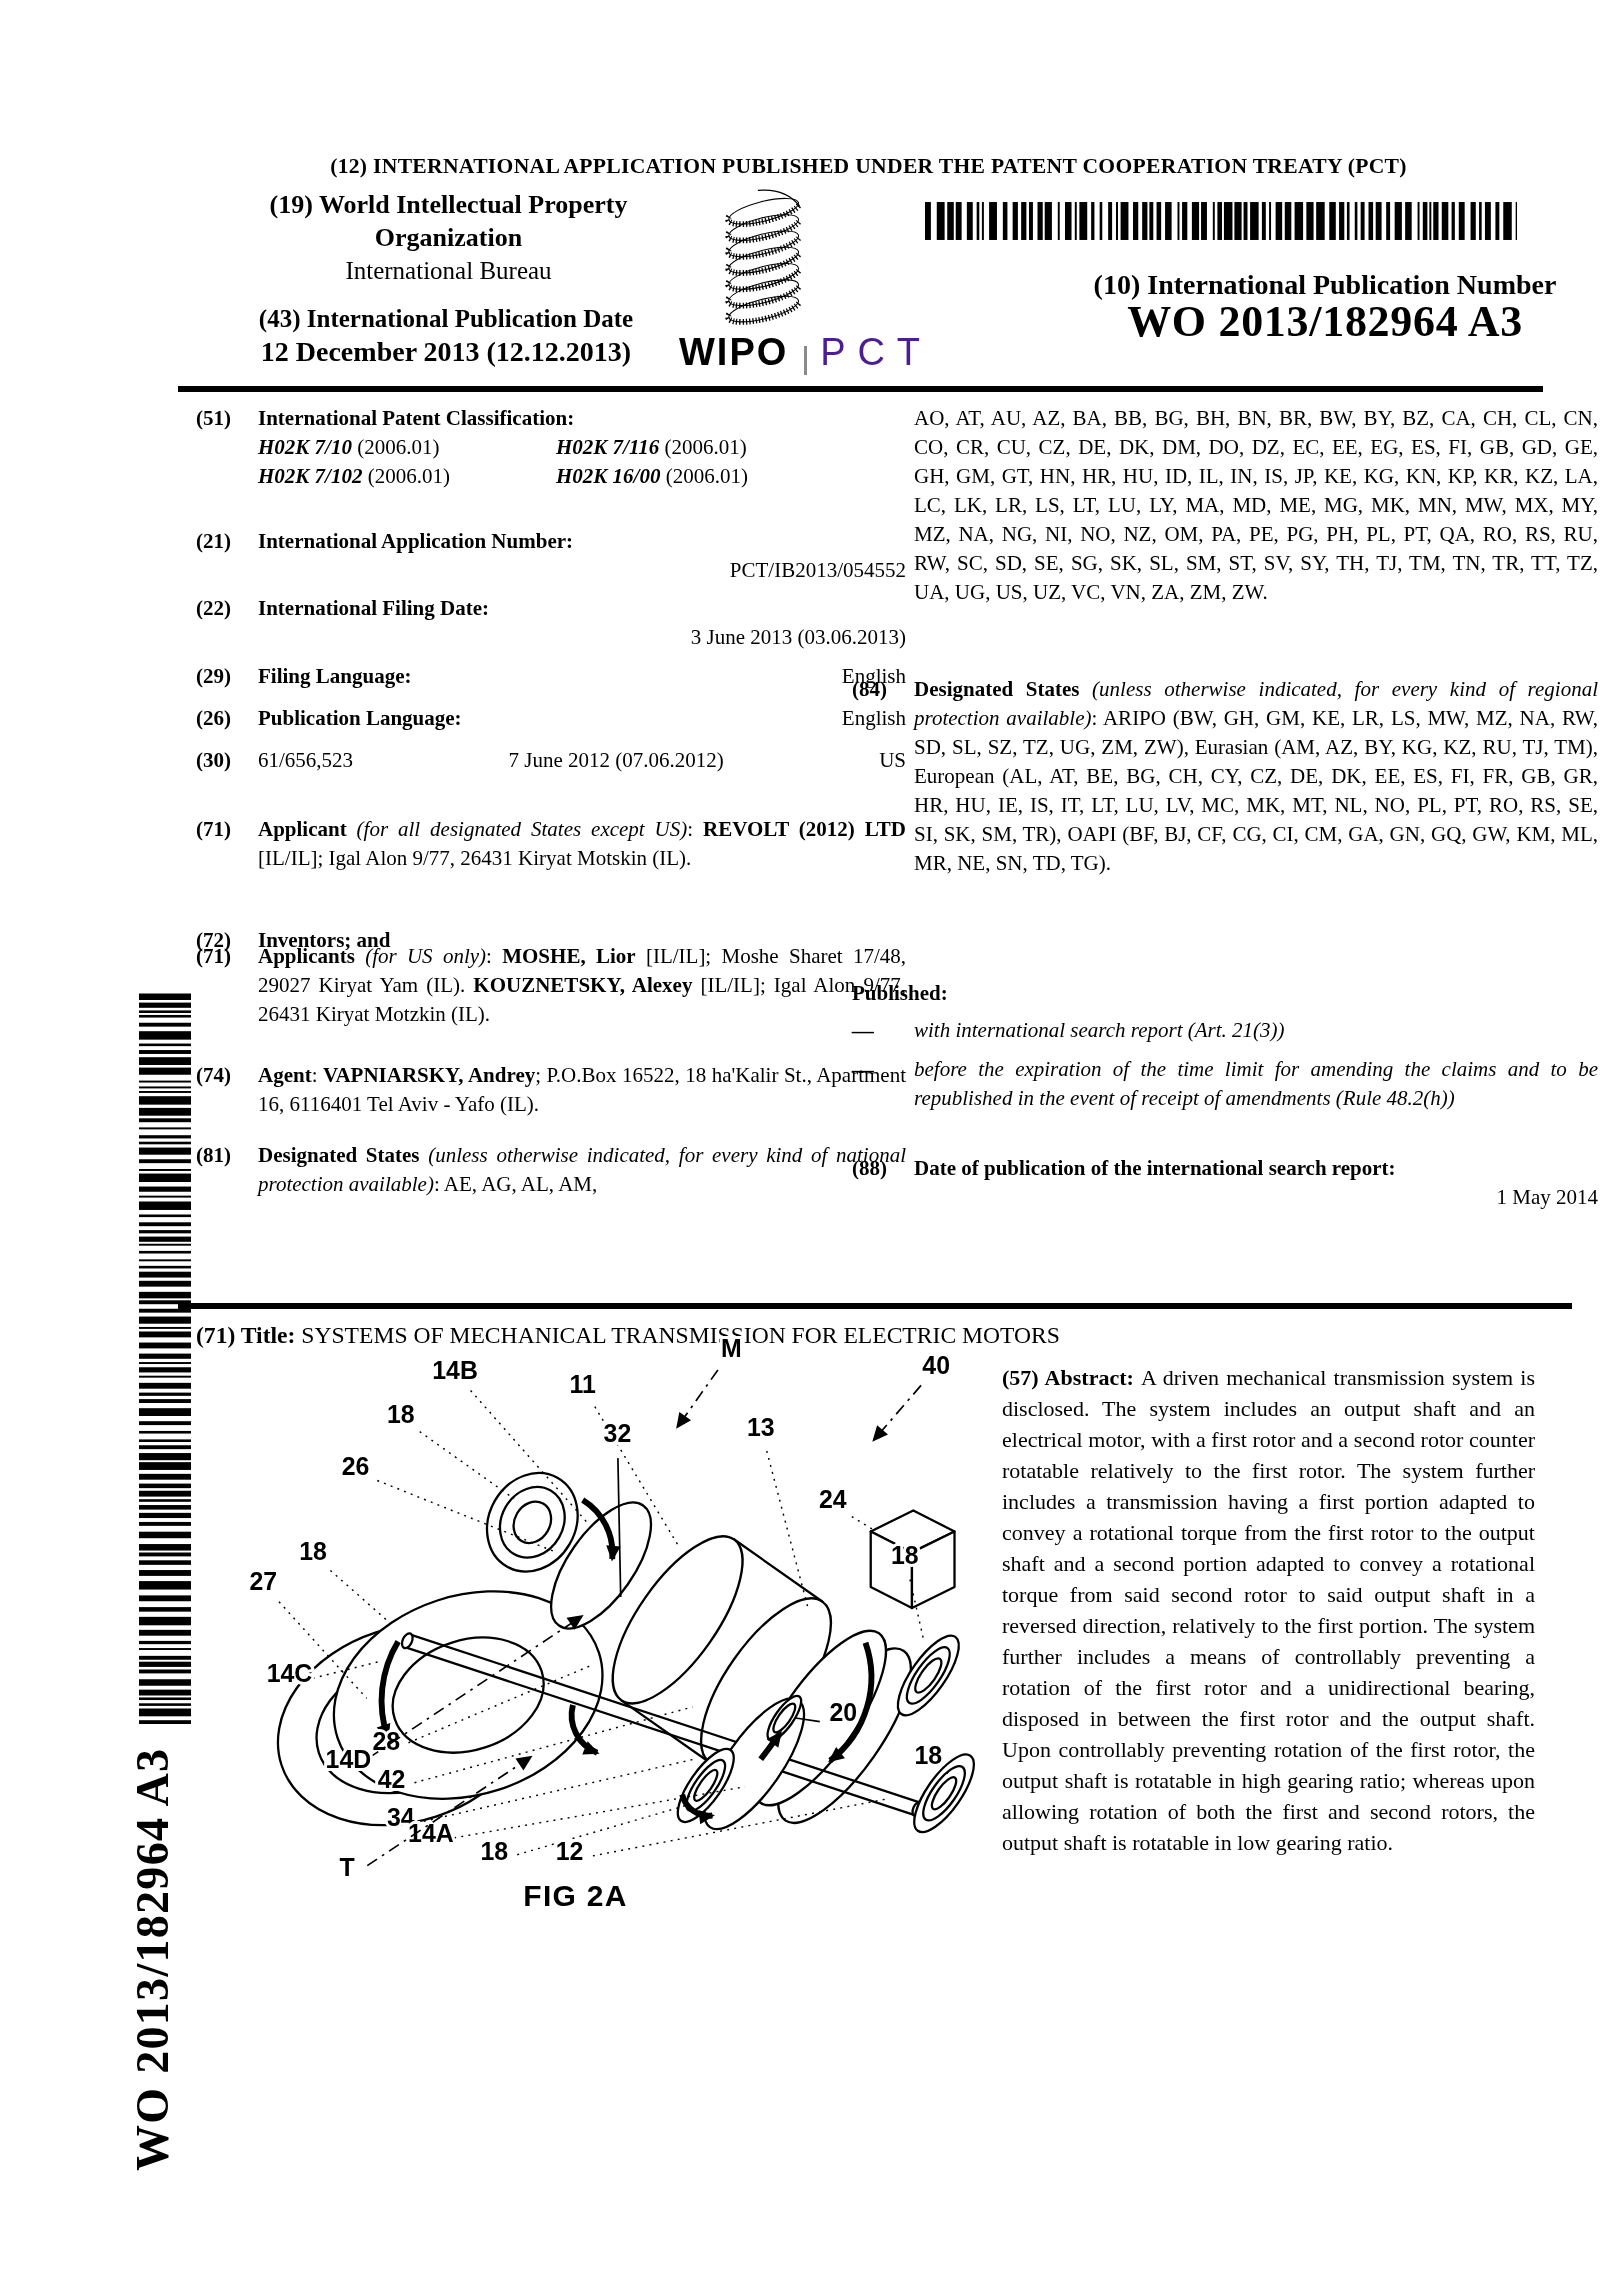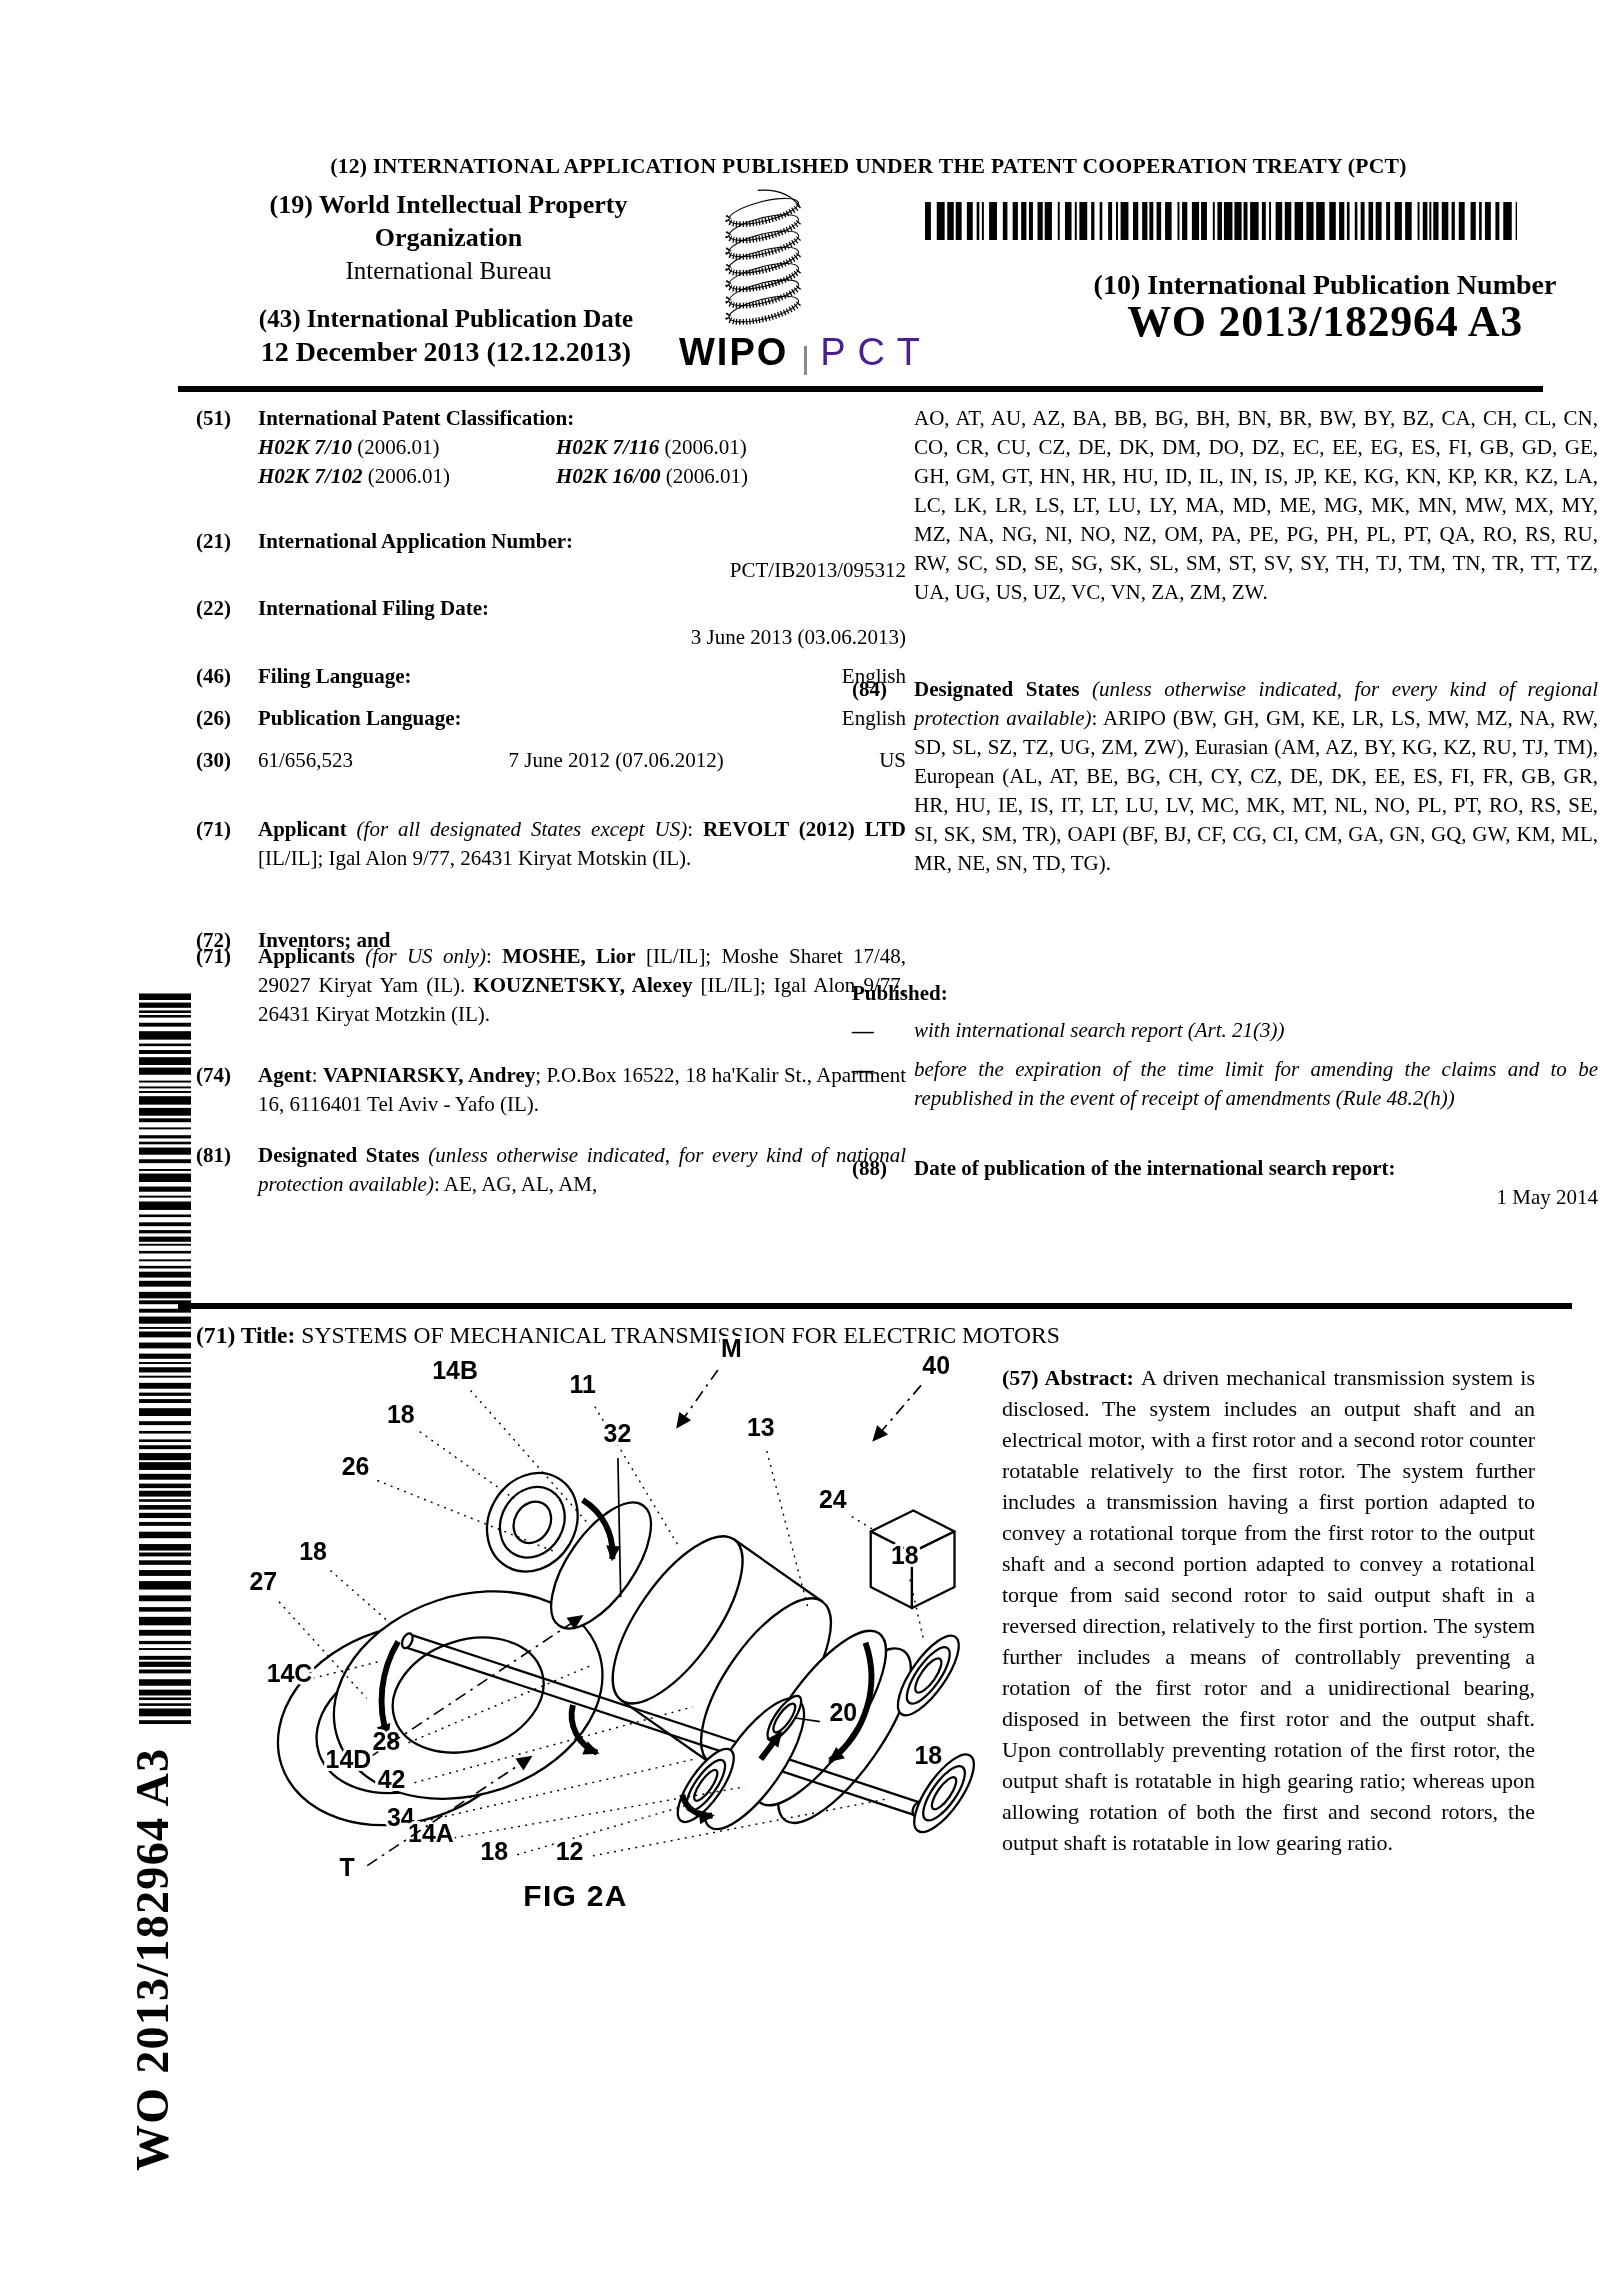--- a/index.html
+++ b/index.html
@@ -184,31 +184,31 @@
     <div><span class="bi">H02K 7/10</span><span> (2006.01)</span></div>
     <div><span class="bi">H02K 7/116</span><span> (2006.01)</span></div>
     <div><span class="bi">H02K 7/102</span><span> (2006.01)</span></div>
     <div><span class="bi">H02K 16/00</span><span> (2006.01)</span></div>
   </div>
 </div>
 
 <div class="entry col-l" style="top:527px">
   <span class="num">(21)</span>
   <div class="b">International Application Number:</div>
-  <div class="right">PCT/IB2013/095312</div>
+  <div class="right">PCT/IB2013/054552</div>
 </div>
 
 <div class="entry col-l" style="top:594px">
   <span class="num">(22)</span>
   <div class="b">International Filing Date:</div>
   <div class="right">3 June 2013 (03.06.2013)</div>
 </div>
 
 <div class="entry col-l" style="top:662px">
-  <span class="num">(46)</span>
+  <span class="num">(29)</span>
   <div class="kv">
       <span class="b">Filing Language:</span>
       <span>English</span>
     </div>
 </div>
 
 <div class="entry col-l" style="top:704px">
   <span class="num">(26)</span>
   <div class="kv">
       <span class="b">Publication Language:</span>

